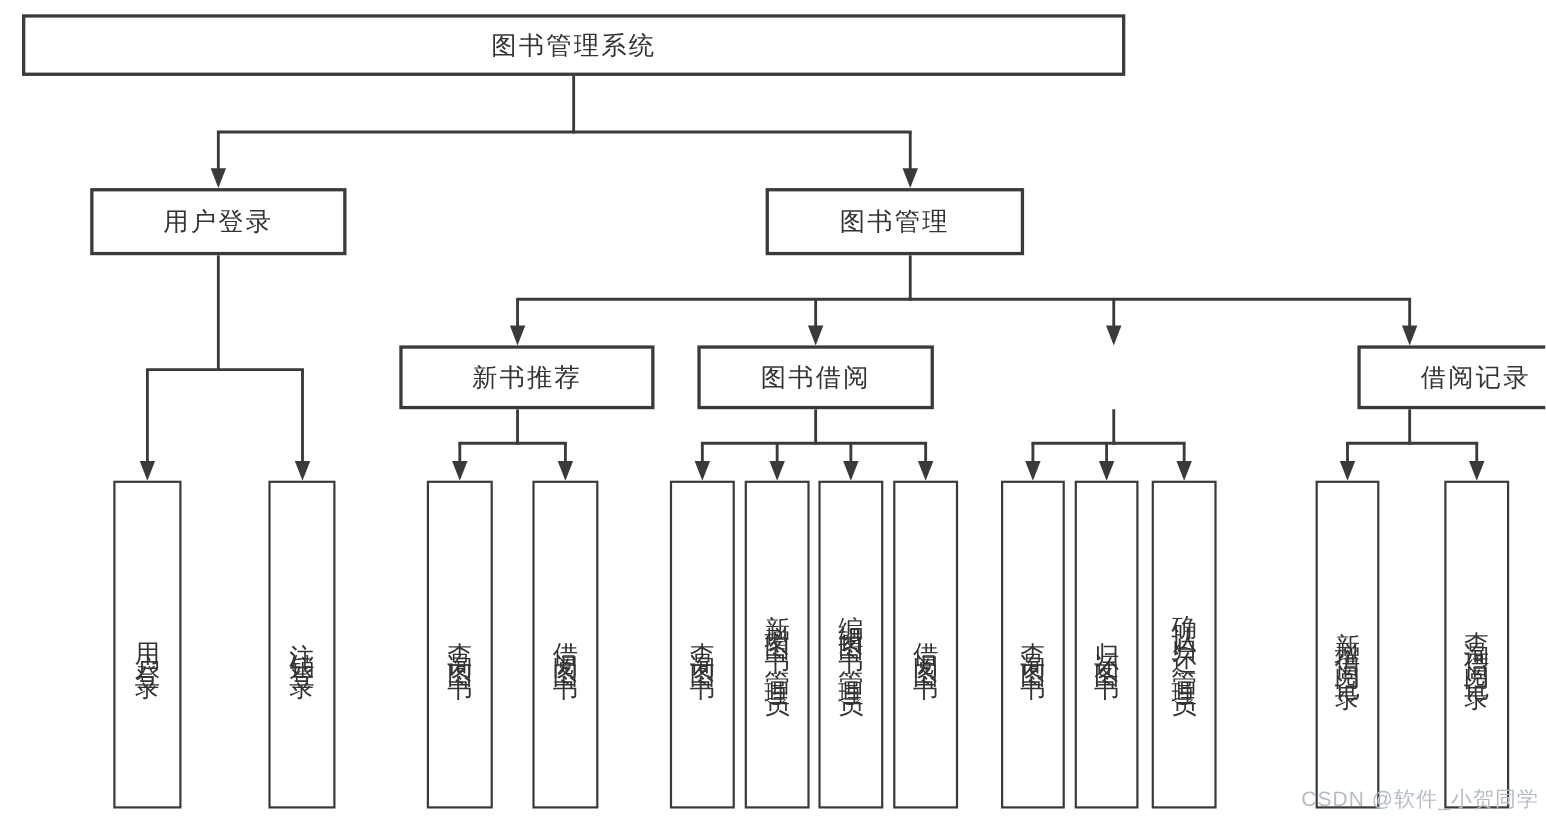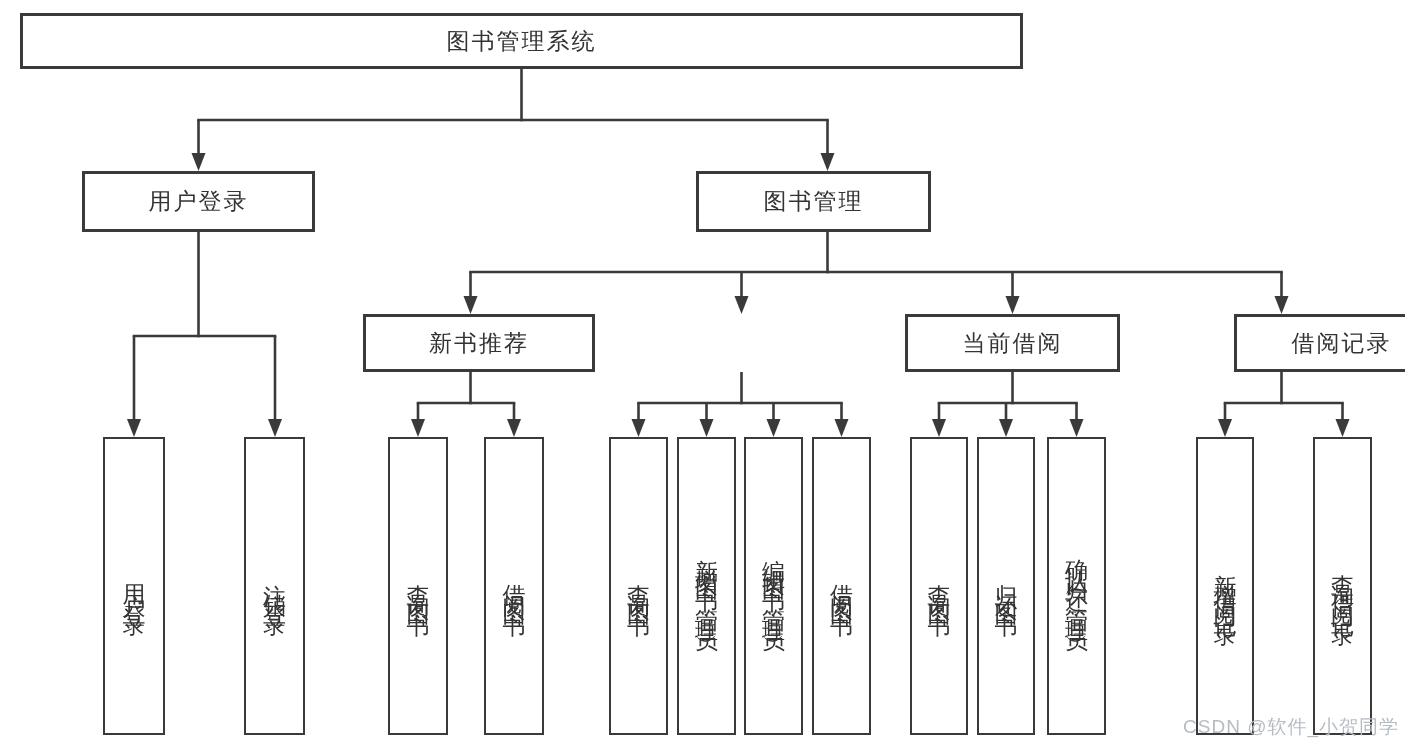--- a/index.html
+++ b/index.html
@@ -139,22 +139,22 @@
   <div class="box h" style="left:82px;top:171px;width:233px;height:61px">
     <span>用户登录</span>
   </div>
   <div class="box h" style="left:696px;top:171px;width:235px;height:61px">
     <span>图书管理</span>
   </div>
 
   <div class="box h" style="left:363px;top:314px;width:232px;height:58px">
     <span>新书推荐</span>
   </div>
-  <div class="box h" style="left:905px;top:314px;width:215px;height:58px">
-    <span>当前借阅</span>
+  <div class="box h" style="left:634px;top:314px;width:215px;height:58px">
+    <span>图书借阅</span>
   </div>
   <div class="box h" style="left:1234px;top:314px;width:215px;height:58px">
     <span>借阅记录</span>
   </div>
 
   <div class="box v" style="left:103px;top:437px;width:62px;height:298px">
     <span>用户登录</span>
   </div>
   <div class="box v" style="left:244px;top:437px;width:61px;height:298px">
     <span>注销登录</span>

